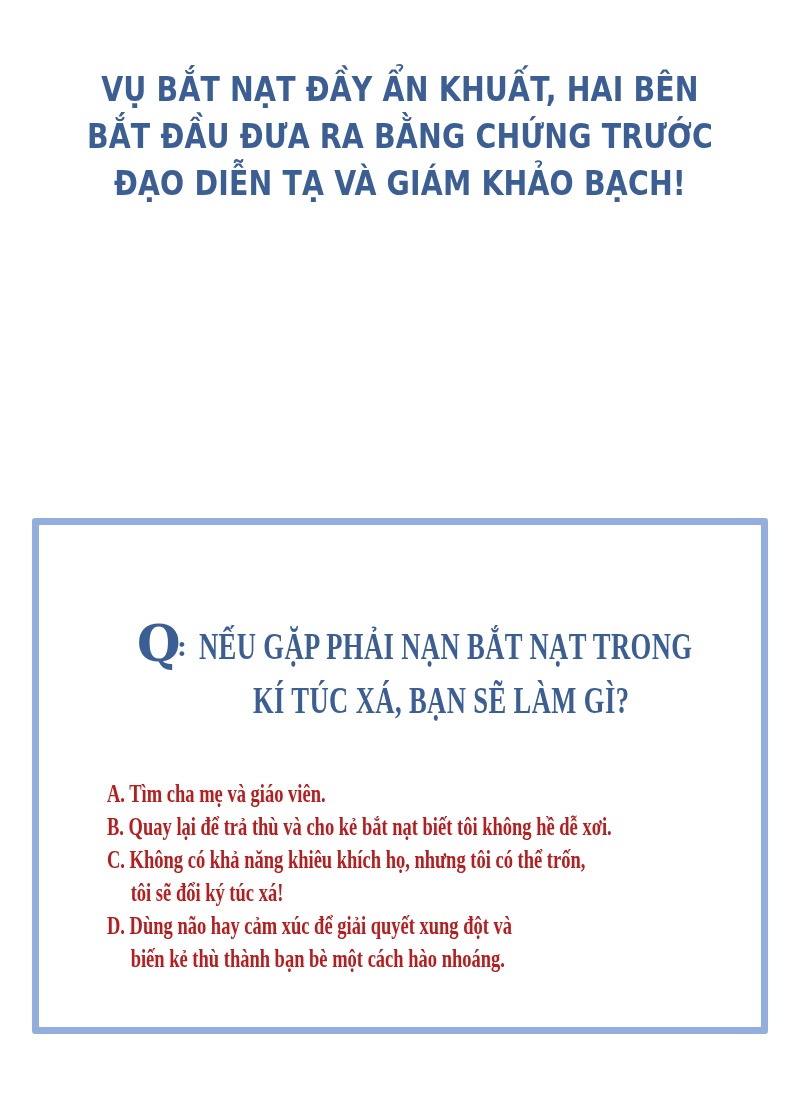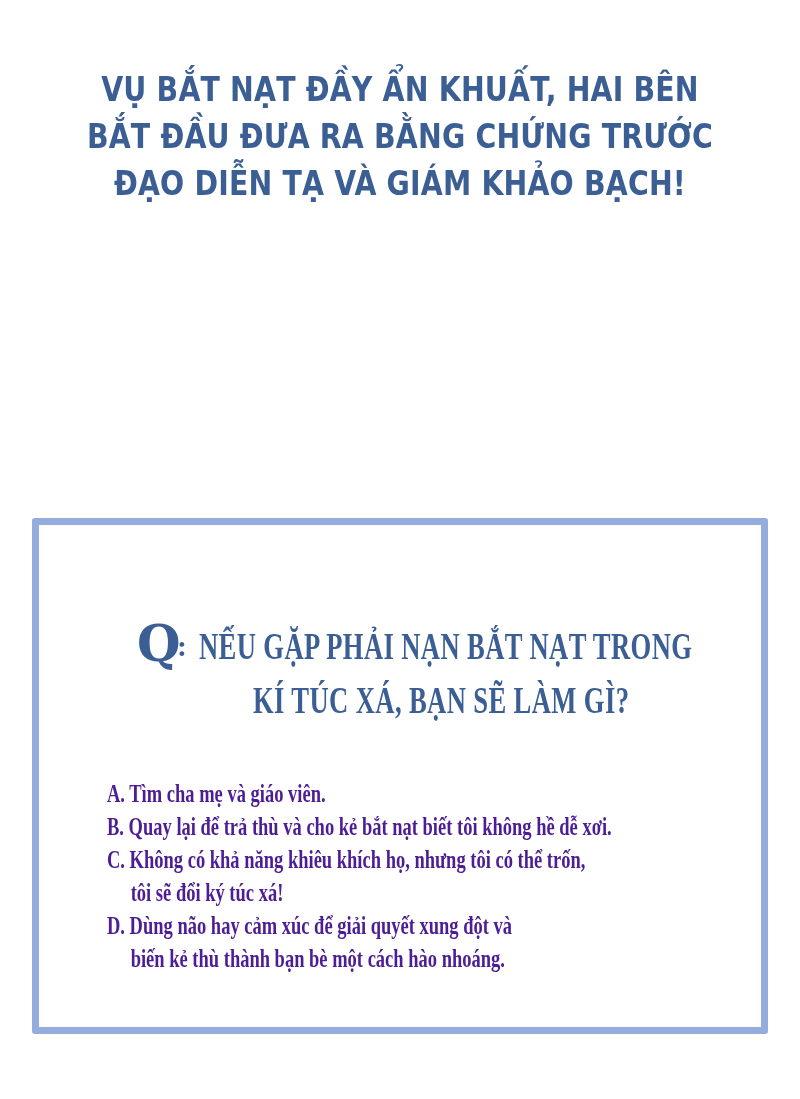--- a/index.html
+++ b/index.html
@@ -71,21 +71,21 @@
       transform-origin: 0 0;
       letter-spacing: 0.5px;
     }
     .question .q-line-1 { left: 62px; top: 2px; }
     .question .q-line-2 { left: 116px; top: 56px; }
 
     .answers {
       position: absolute;
       left: 68px;
       top: 252px;
-      color: #4c1d95;
+      color: #b91c1c;
       font-family: "Liberation Serif", serif;
       font-weight: bold;
       font-size: 25px;
       line-height: 33px;
     }
     .answers .ans-line {
       display: block;
       white-space: nowrap;
       transform: scaleX(0.74);
       transform-origin: 0 0;

